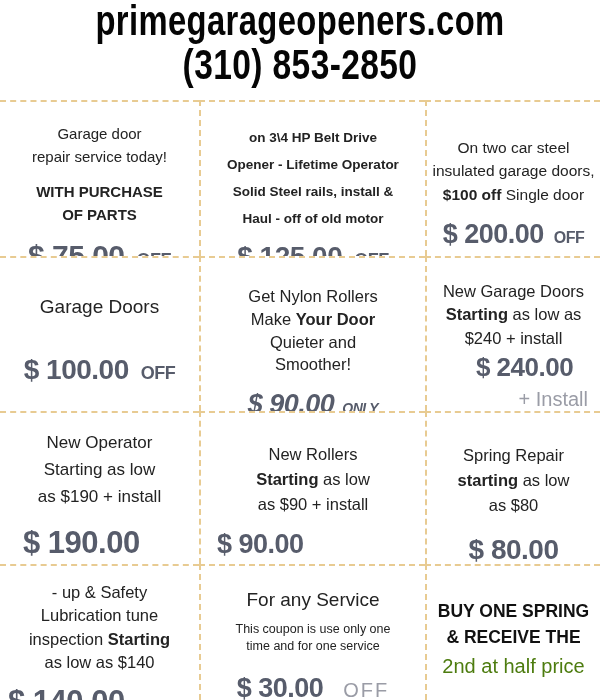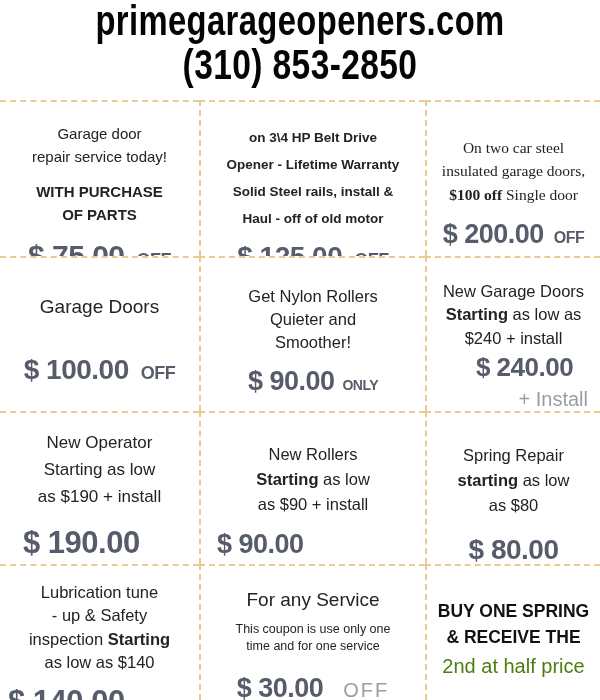--- a/index.html
+++ b/index.html
@@ -51,32 +51,32 @@
   .c1 .line{line-height:1.55;}
   .c1 .line.gap{margin-top:11px;}
   .c1 .price-row{margin-top:13px;}
   .c1 .price{font-size:30px;}
 
   .c2 .lines{padding-top:22px;}
   .c2 .line{font-size:13.5px;line-height:2.0;}
   .c2 .price-row{margin-top:9px;}
 
   .c3 .lines{padding-top:34px;}
-  .c3 .line{font-size:15.5px;line-height:1.5;font-family:Liberation Serif, serif;}
+  .c3 .line{font-size:15.5px;line-height:1.5;}
   .c3 .price-row{margin-top:13px;}
   .c3 .price{font-size:27px;}
   .c3 .suffix{font-size:16px;margin-left:10px;}
 
   .c4 .lines{padding-top:35px;}
   .c4 .line{font-size:19px;line-height:1.5;}
   .c4 .price-row{margin-top:32px;}
 
   .c5 .lines{padding-top:27px;}
   .c5 .line{font-size:16.5px;line-height:1.38;}
-  .c5 .price-row{margin-top:13px;}
+  .c5 .price-row{margin-top:13px;font-style:italic;}
   .c5 .price{font-size:27px;}
   .c5 .suffix{font-size:14px;margin-left:8px;}
 
   .c6 .lines{padding-top:22px;}
   .c6 .line{font-size:16.5px;line-height:1.42;}
   .c6 .price-row{margin-top:2px;text-align:center;padding-left:22px;}
   .c6 .price{font-size:26px;}
   .c6 .below{text-align:right;padding-right:12px;margin-top:4px;}
 
   .c7 .lines{padding-top:17px;}
@@ -127,21 +127,21 @@
           <div class="line"><span>repair service today!</span></div>
           <div class="line gap"><span class="b">WITH PURCHASE</span></div>
           <div class="line"><span class="b">OF PARTS</span></div>
         </div>
         <div class="price-row"><span class="price">$ 75.00</span><span class="suffix">OFF</span></div>
         <div class="below"></div>
       </div>
     <div class="cell c2">
         <div class="lines">
           <div class="line"><span class="b">on 3\4 HP Belt Drive</span></div>
-          <div class="line"><span class="b">Opener - Lifetime Warranty</span></div>
+          <div class="line"><span class="b">Opener - Lifetime Operator</span></div>
           <div class="line"><span class="b">Solid Steel rails, install &amp;</span></div>
           <div class="line"><span class="b">Haul - off  of old motor</span></div>
         </div>
         <div class="price-row"><span class="price">$ 125.00</span><span class="suffix">OFF</span></div>
         <div class="below"></div>
       </div>
     <div class="cell c3">
         <div class="lines">
           <div class="line"><span>On two car steel</span></div>
           <div class="line"><span>insulated garage doors,</span></div>
@@ -153,20 +153,21 @@
     <div class="cell c4">
         <div class="lines">
           <div class="line"><span>Garage Doors</span></div>
         </div>
         <div class="price-row"><span class="price">$ 100.00</span><span class="suffix">OFF</span></div>
         <div class="below"></div>
       </div>
     <div class="cell c5">
         <div class="lines">
           <div class="line"><span>Get Nylon Rollers</span></div>
+          <div class="line"><span>Make </span><span class="b">Your Door</span></div>
           <div class="line"><span>Quieter and</span></div>
           <div class="line"><span>Smoother!</span></div>
         </div>
         <div class="price-row"><span class="price">$ 90.00</span><span class="suffix">ONLY</span></div>
         <div class="below"></div>
       </div>
     <div class="cell c6">
         <div class="lines">
           <div class="line"><span>New Garage Doors</span></div>
           <div class="line"><span class="b">Starting</span><span> as low as</span></div>
@@ -196,22 +197,22 @@
         <div class="lines">
           <div class="line"><span>Spring Repair</span></div>
           <div class="line"><span class="b">starting</span><span> as low</span></div>
           <div class="line"><span>as $80</span></div>
         </div>
         <div class="price-row"><span class="price">$ 80.00</span></div>
         <div class="below"></div>
       </div>
     <div class="cell c10">
         <div class="lines">
+          <div class="line"><span>- up &amp; Safety</span></div>
           <div class="line"><span>Lubrication tune</span></div>
-          <div class="line"><span>- up &amp; Safety</span></div>
           <div class="line"><span>inspection </span><span class="b">Starting</span></div>
           <div class="line"><span>as low  as $140</span></div>
         </div>
         <div class="price-row"><span class="price">$ 140.00</span></div>
         <div class="below"></div>
       </div>
     <div class="cell c11">
         <div class="lines">
           <div class="line lg"><span>For any Service</span></div>
           <div class="line sm"><span>This coupon is use only one</span></div>

